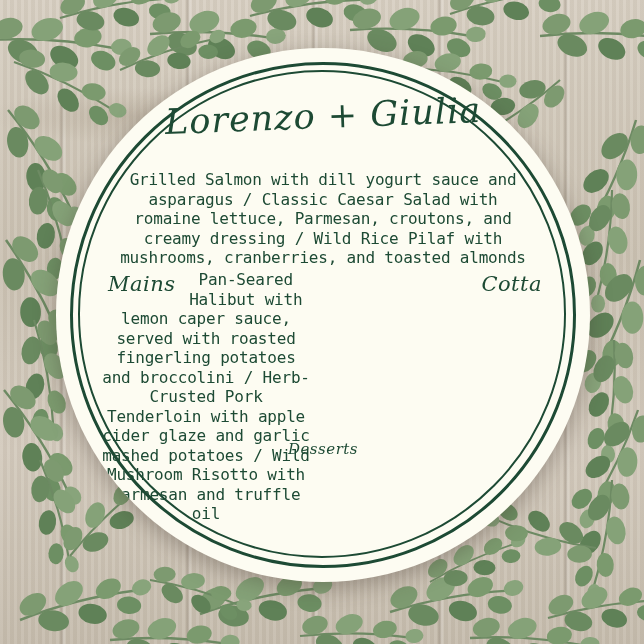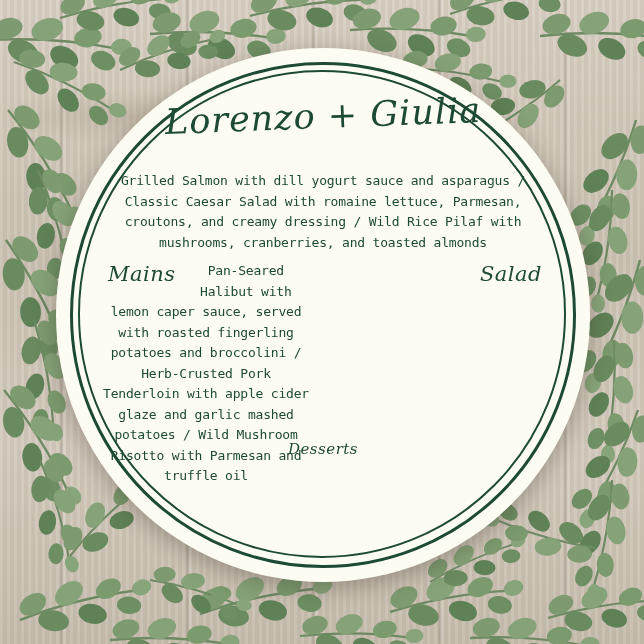--- a/index.html
+++ b/index.html
@@ -113,21 +113,21 @@
 
   .section-head {
     font-family: "DejaVu Serif", serif;
     font-style: italic;
     font-size: 21px;
     letter-spacing: 0.5px;
   }
 
   .body-text {
     font-family: "DejaVu Sans Mono", monospace;
-    font-size: 13px;
+    font-size: 16px;
     line-height: 18.5px;
     letter-spacing: -0.2px;
   }
 
   
   .starters {
     position: absolute;
     left: 60px;
     top: 122px;
     width: 414px;
@@ -135,21 +135,21 @@
   }
   .starters .section-head {
     float: left;
     margin: 2px 8px 0 30px;
   }
 
   
   .two-col {
     position: absolute;
     left: 46px;
-    top: 212px;
+    top: 222px;
     width: 442px;
     display: flex;
     justify-content: space-between;
   }
   .col { width: 208px; }
   .col-left { text-align: center; }
   .col-right { text-align: left; }
   .col-left .section-head {
     float: left;
     margin: 2px 6px 0 6px;
@@ -246,21 +246,21 @@
       <div class="starters">
         <span class="body-text">Grilled Salmon with dill yogurt sauce and asparagus / Classic Caesar Salad with romaine lettuce, Parmesan, croutons, and creamy dressing / Wild Rice Pilaf with mushrooms, cranberries, and toasted almonds</span>
       </div>
 
       <div class="two-col">
         <div class="col col-left">
           <span class="section-head">Mains</span>
           <span class="body-text">Pan-Seared Halibut with lemon caper sauce, served with roasted fingerling potatoes and broccolini / Herb-Crusted Pork Tenderloin with apple cider glaze and garlic mashed potatoes / Wild Mushroom Risotto with Parmesan and truffle oil</span>
         </div>
         <div class="col col-right">
-          <span class="section-head">Salad</span>
+          <span class="section-head">Cotta</span>
         </div>
       </div>
 
       <div class="desserts">
         <span class="section-head">Desserts</span>
       </div>
 
     </div>
   </div>
 </div>

